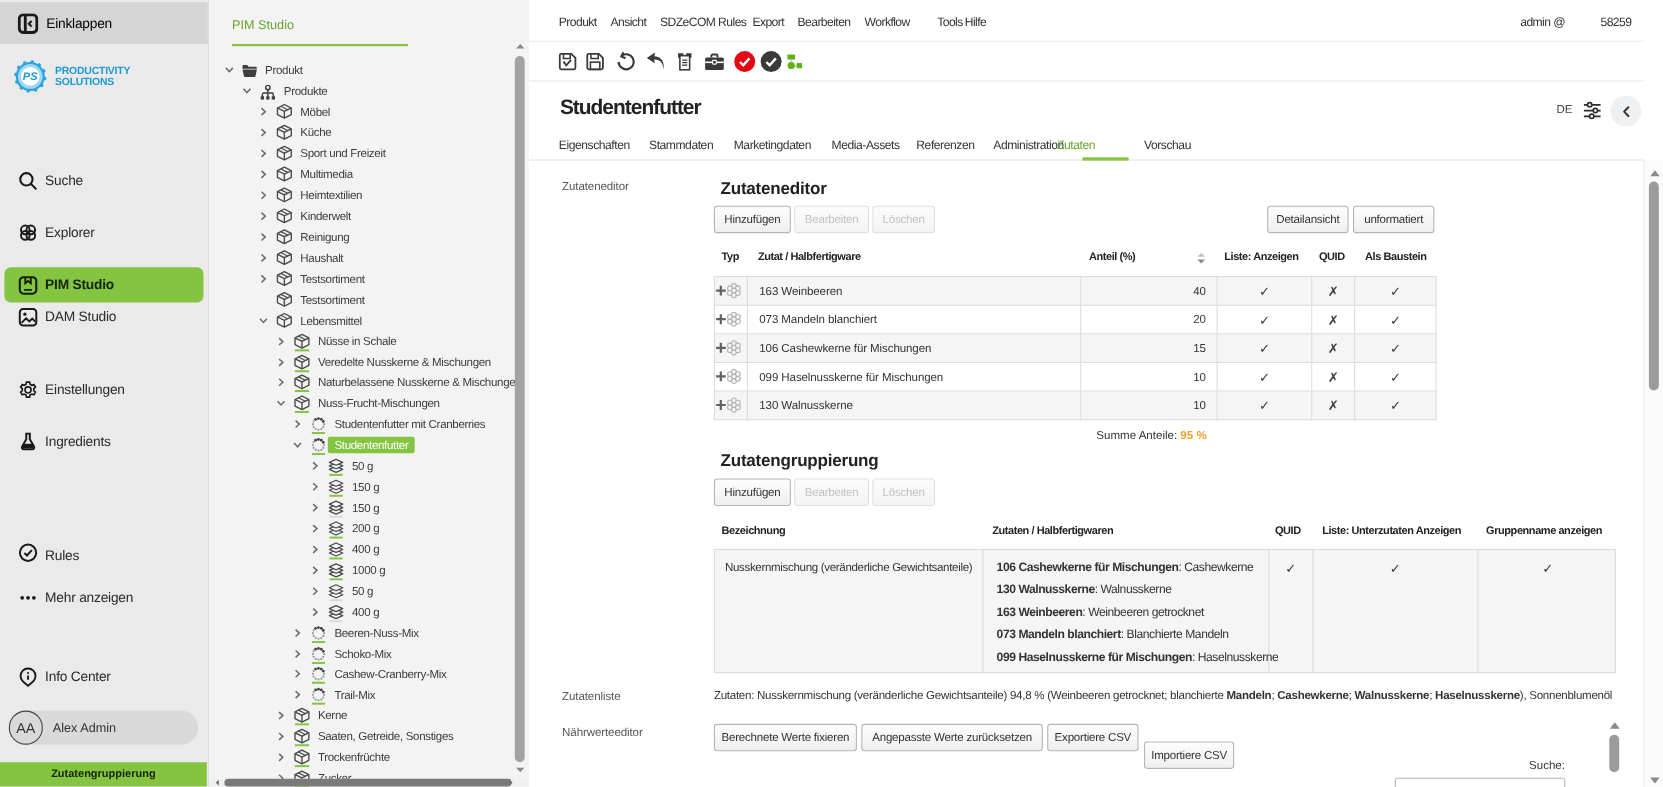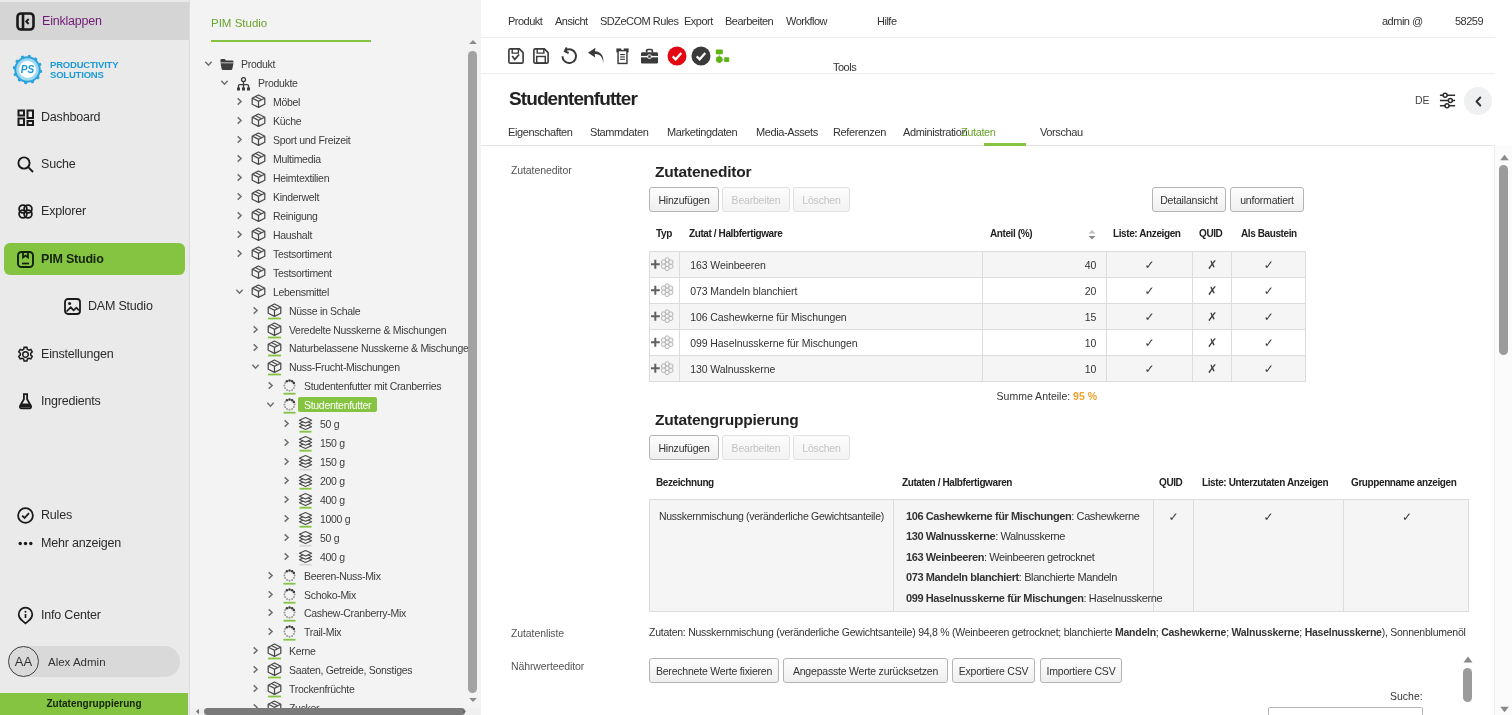--- a/index.html
+++ b/index.html
@@ -2,21 +2,21 @@
 <html><head>
 <meta charset="utf-8">
 <style>
 * { margin:0; padding:0; box-sizing:border-box; }
 html,body { width:1512px; height:715px; overflow:hidden; font-family:"Liberation Sans",sans-serif; background:#fff; color:#333; }
 
 
 #sidebar { position:absolute; left:0; top:0; width:189px; height:715px; background:#eaeaea; }
 #collapse { position:absolute; left:0; top:2px; width:189px; height:38px; background:#d5d5d5; display:flex; align-items:center; }
 #collapse svg { margin-left:16px; }
-#collapse span { margin-left:7px; font-size:12.5px; letter-spacing:-0.2px; color:#701a75; }
+#collapse span { margin-left:7px; font-size:12.5px; letter-spacing:-0.2px; color:#000000; }
 #logo { position:absolute; left:12px; top:54px; display:flex; align-items:center; }
 .nav-item { position:absolute; left:0; width:189px; height:34px; display:flex; align-items:center; }
 .nav-item svg { margin-left:16px; flex:0 0 auto; }
 .nav-item span { margin-left:6px; font-size:12.5px; letter-spacing:-0.2px; color:#2b2b2b; }
 #pim-active { position:absolute; left:4px; top:243px; width:181px; height:32px; background:#84c440; border-radius:6px; }
 .nav-item.active span { font-weight:bold; color:#15240c; }
 #useritem { position:absolute; left:8px; top:646px; width:172px; height:31px; background:#d9d9d9; border-radius:16px; display:flex; align-items:center; }
 #useritem .avatar { width:31px; height:31px; border-radius:50%; border:1.5px solid #444; display:flex; align-items:center; justify-content:center; font-size:13px; color:#333; }
 #useritem span { margin-left:9px; font-size:11.5px; color:#333; }
 #devbar { position:absolute; left:0; top:693px; width:188px; height:22px; background:#84c440; text-align:center; font-size:10px; font-weight:bold; color:#15240c; line-height:22px; }
@@ -98,29 +98,20 @@
           <rect x="18" y="1" width="4" height="6" rx="1.5" transform="rotate(278 20 20)"></rect>
           <rect x="18" y="1" width="4" height="6" rx="1.5" transform="rotate(308 20 20)"></rect>
           <rect x="18" y="1" width="4" height="6" rx="1.5" transform="rotate(338 20 20)"></rect>
         </g>
       <circle cx="20" cy="20" r="14.5" fill="#9ed8f2"></circle>
       <circle cx="20" cy="20" r="11" fill="#ffffff"></circle>
       <text x="20" y="24.5" font-size="13" font-weight="bold" font-style="italic" fill="#1b9ad6" text-anchor="middle" font-family="Liberation Sans">PS</text>
     </svg>
     <div style="margin-left:7px; font-size:9.5px; font-weight:bold; color:#1b9ad6; line-height:10px; letter-spacing:-0.2px;">PRODUCTIVITY<br>SOLUTIONS</div>
   </div>
-  <div class="nav-item" style="top:100px;">
-      <svg width="19" height="19" viewBox="0 0 19 19">
-        <rect x="2.5" y="2.5" width="5.5" height="5" fill="none" stroke="#1a1a1a" stroke-width="2"></rect>
-        <rect x="2.5" y="10.5" width="5.5" height="6.5" fill="none" stroke="#1a1a1a" stroke-width="2"></rect>
-        <rect x="11.5" y="2.5" width="5.5" height="7.5" fill="none" stroke="#1a1a1a" stroke-width="2"></rect>
-        <rect x="11.5" y="13" width="5.5" height="4" fill="none" stroke="#1a1a1a" stroke-width="2"></rect>
-      </svg>
-      <span>Dashboard</span>
-    </div>
   <div class="nav-item" style="top:147px;">
       <svg width="19" height="19" viewBox="0 0 19 19">
         <circle cx="8" cy="8" r="5.6" fill="none" stroke="#1a1a1a" stroke-width="1.9"></circle>
         <line x1="12.2" y1="12.2" x2="17" y2="17" stroke="#1a1a1a" stroke-width="1.9"></line>
       </svg>
       <span>Suche</span>
     </div>
   <div class="nav-item" style="top:194px;">
       <svg width="19" height="19" viewBox="0 0 19 19">
         <circle cx="7" cy="7" r="3.9" fill="none" stroke="#1a1a1a" stroke-width="1.8"></circle>
@@ -132,21 +123,21 @@
     </div>
   <div id="pim-active"></div>
   <div class="nav-item active" style="top:242px;">
       <svg width="19" height="19" viewBox="0 0 19 19">
         <rect x="2" y="2" width="15" height="15" rx="3.5" fill="none" stroke="#10200a" stroke-width="1.9"></rect>
         <path d="M7 2.5 v5 l2.5-2 2.5 2 v-5" fill="none" stroke="#10200a" stroke-width="1.7"></path>
         <line x1="6" y1="13.5" x2="13" y2="13.5" stroke="#10200a" stroke-width="1.7"></line>
       </svg>
       <span>PIM Studio</span>
     </div>
-  <div class="nav-item" style="top:289px;padding-left:47px;">
+  <div class="nav-item" style="top:271px;">
       <svg width="19" height="19" viewBox="0 0 19 19">
         <rect x="2" y="2" width="15" height="15" rx="3" fill="none" stroke="#1a1a1a" stroke-width="1.8"></rect>
         <circle cx="6.6" cy="6.6" r="1.5" fill="#1a1a1a"></circle>
         <path d="M3.5 14.5 l4.2-4.2 3 3 2.6-2.6 2.7 2.7" fill="none" stroke="#1a1a1a" stroke-width="1.7"></path>
       </svg>
       <span>DAM Studio</span>
     </div>
   <div class="nav-item" style="top:337px;">
       <svg width="19" height="19" viewBox="0 0 24 24">
         <path d="M12 8.5 a3.5 3.5 0 1 0 0 7 a3.5 3.5 0 1 0 0-7z" fill="none" stroke="#1a1a1a" stroke-width="1.9"></path>
@@ -154,21 +145,21 @@
       </svg>
       <span>Einstellungen</span>
     </div>
   <div class="nav-item" style="top:384px;">
       <svg width="19" height="19" viewBox="0 0 19 19">
         <path d="M7 2.2 h5 M7.9 2.2 v5 L4 14 a1.7 1.7 0 0 0 1.6 2.4 h7.8 A1.7 1.7 0 0 0 15 14 L11.1 7.2 v-5" fill="none" stroke="#1a1a1a" stroke-width="1.8"></path>
         <path d="M5.4 11.5 h8.2 l1.1 2.9 a0.9 0.9 0 0 1-.8 1.2 H5.1 a0.9 0.9 0 0 1-.8-1.2 z" fill="#1a1a1a"></path>
       </svg>
       <span>Ingredients</span>
     </div>
-  <div class="nav-item" style="top:498px;">
+  <div class="nav-item" style="top:478px;align-items:flex-end;">
       <svg width="19" height="19" viewBox="0 0 19 19">
         <circle cx="9.5" cy="9.5" r="7.4" fill="none" stroke="#1a1a1a" stroke-width="1.8"></circle>
         <path d="M6.2 9.7 L8.5 12 L13 7.1" fill="none" stroke="#1a1a1a" stroke-width="1.8"></path>
       </svg>
       <span>Rules</span>
     </div>
   <div class="nav-item" style="top:526px;">
       <svg width="19" height="19" viewBox="0 0 19 19">
         <circle cx="4.2" cy="9.5" r="1.7" fill="#1a1a1a"></circle>
         <circle cx="9.5" cy="9.5" r="1.7" fill="#1a1a1a"></circle>
@@ -677,21 +668,21 @@
 </div>
 
 <div id="main">
   <div id="menubar">
       <div class="mi" style="left:27px;">Produkt</div>
       <div class="mi" style="left:74px;">Ansicht</div>
       <div class="mi" style="left:119px;">SDZeCOM Rules</div>
       <div class="mi" style="left:203px;">Export</div>
       <div class="mi" style="left:244px;">Bearbeiten</div>
       <div class="mi" style="left:305px;">Workflow</div>
-      <div class="mi" style="left:352px;margin-top:46px;">Tools</div>
+      <div class="mi" style="left:371px;">Tools</div>
       <div class="mi" style="left:396px;">Hilfe</div>
       <div class="mi" style="left:901px;">admin @</div>
       <div class="mi" style="left:974px;">58259</div>
     </div>
   <div id="toolbar">
       <div style="position:absolute; left:26px; top:9px;"><svg width="18" height="18" viewBox="0 0 19 19">
           <path d="M2 3.5 A1.5 1.5 0 0 1 3.5 2 H13 L17 6 V15.5 A1.5 1.5 0 0 1 15.5 17 H3.5 A1.5 1.5 0 0 1 2 15.5 Z" fill="none" stroke="#3a3a3a" stroke-width="1.7"></path>
           <path d="M5.5 2 v4.5 h6.5 V2" fill="none" stroke="#3a3a3a" stroke-width="1.5"></path>
           <path d="M5.5 9.5 l2.8 3.6 4.5-5.2" fill="none" stroke="#3a3a3a" stroke-width="1.8"></path>
         </svg></div>
@@ -917,21 +908,21 @@
   <div class="g2c ckc" style="left:504px; width:40px;">✓</div>
   <div class="g2c ckc" style="left:544px; width:150px;">✓</div>
   <div class="g2c ckc" style="left:694px; width:126px;">✓</div>
 </div>
 <div class="sideL" style="top:480px;">Zutatenliste</div>
 <div style="position:absolute; left:168px; top:479px; width:860px; font-size:10.5px; letter-spacing:-0.25px; color:#333; white-space:nowrap;">Zutaten: Nusskernmischung (veränderliche Gewichtsanteile) 94,8 % (Weinbeeren getrocknet; blanchierte <b>Mandeln</b>; <b>Cashewkerne</b>; <b>Walnusskerne</b>; <b>Haselnusskerne</b>), Sonnenblumenöl</div>
 <div class="sideL" style="top:513px;">Nährwerteeditor</div>
 <div class="btn" style="left:168px; top:511px; width:130px;">Berechnete Werte fixieren</div>
 <div class="btn" style="left:302px; top:511px; width:165px;">Angepasste Werte zurücksetzen</div>
 <div class="btn" style="left:471px; top:511px; width:83px;">Exportiere CSV</div>
-<div class="btn" style="left:559px; top:511px; width:82px;">Importiere CSV</div>
+<div class="btn" style="left:559px; top:527px; width:82px;">Importiere CSV</div>
 <div style="position:absolute; left:909px; top:543px; font-size:10.5px; color:#333;">Suche:</div>
 <div style="position:absolute; left:787px; top:560px; width:155px; height:10px; border:1px solid #b5b5b5; border-radius:2px 2px 0 0; background:#fff;"></div>
 <div style="position:absolute; left:979px; top:508px; width:16px;">
   <svg width="12" height="9" viewBox="0 0 12 9" style="margin-left:2px; display:block;">
           <path d="M1.5 7.5 L6 1.5 L10.5 7.5 z" fill="#8a8a8a"></path>
         </svg>
   <div style="width:9px; height:34px; background:#9b9b9b; border-radius:4.5px; margin:4px 0 0 3px;"></div>
 </div>
 </div>
 </div>

